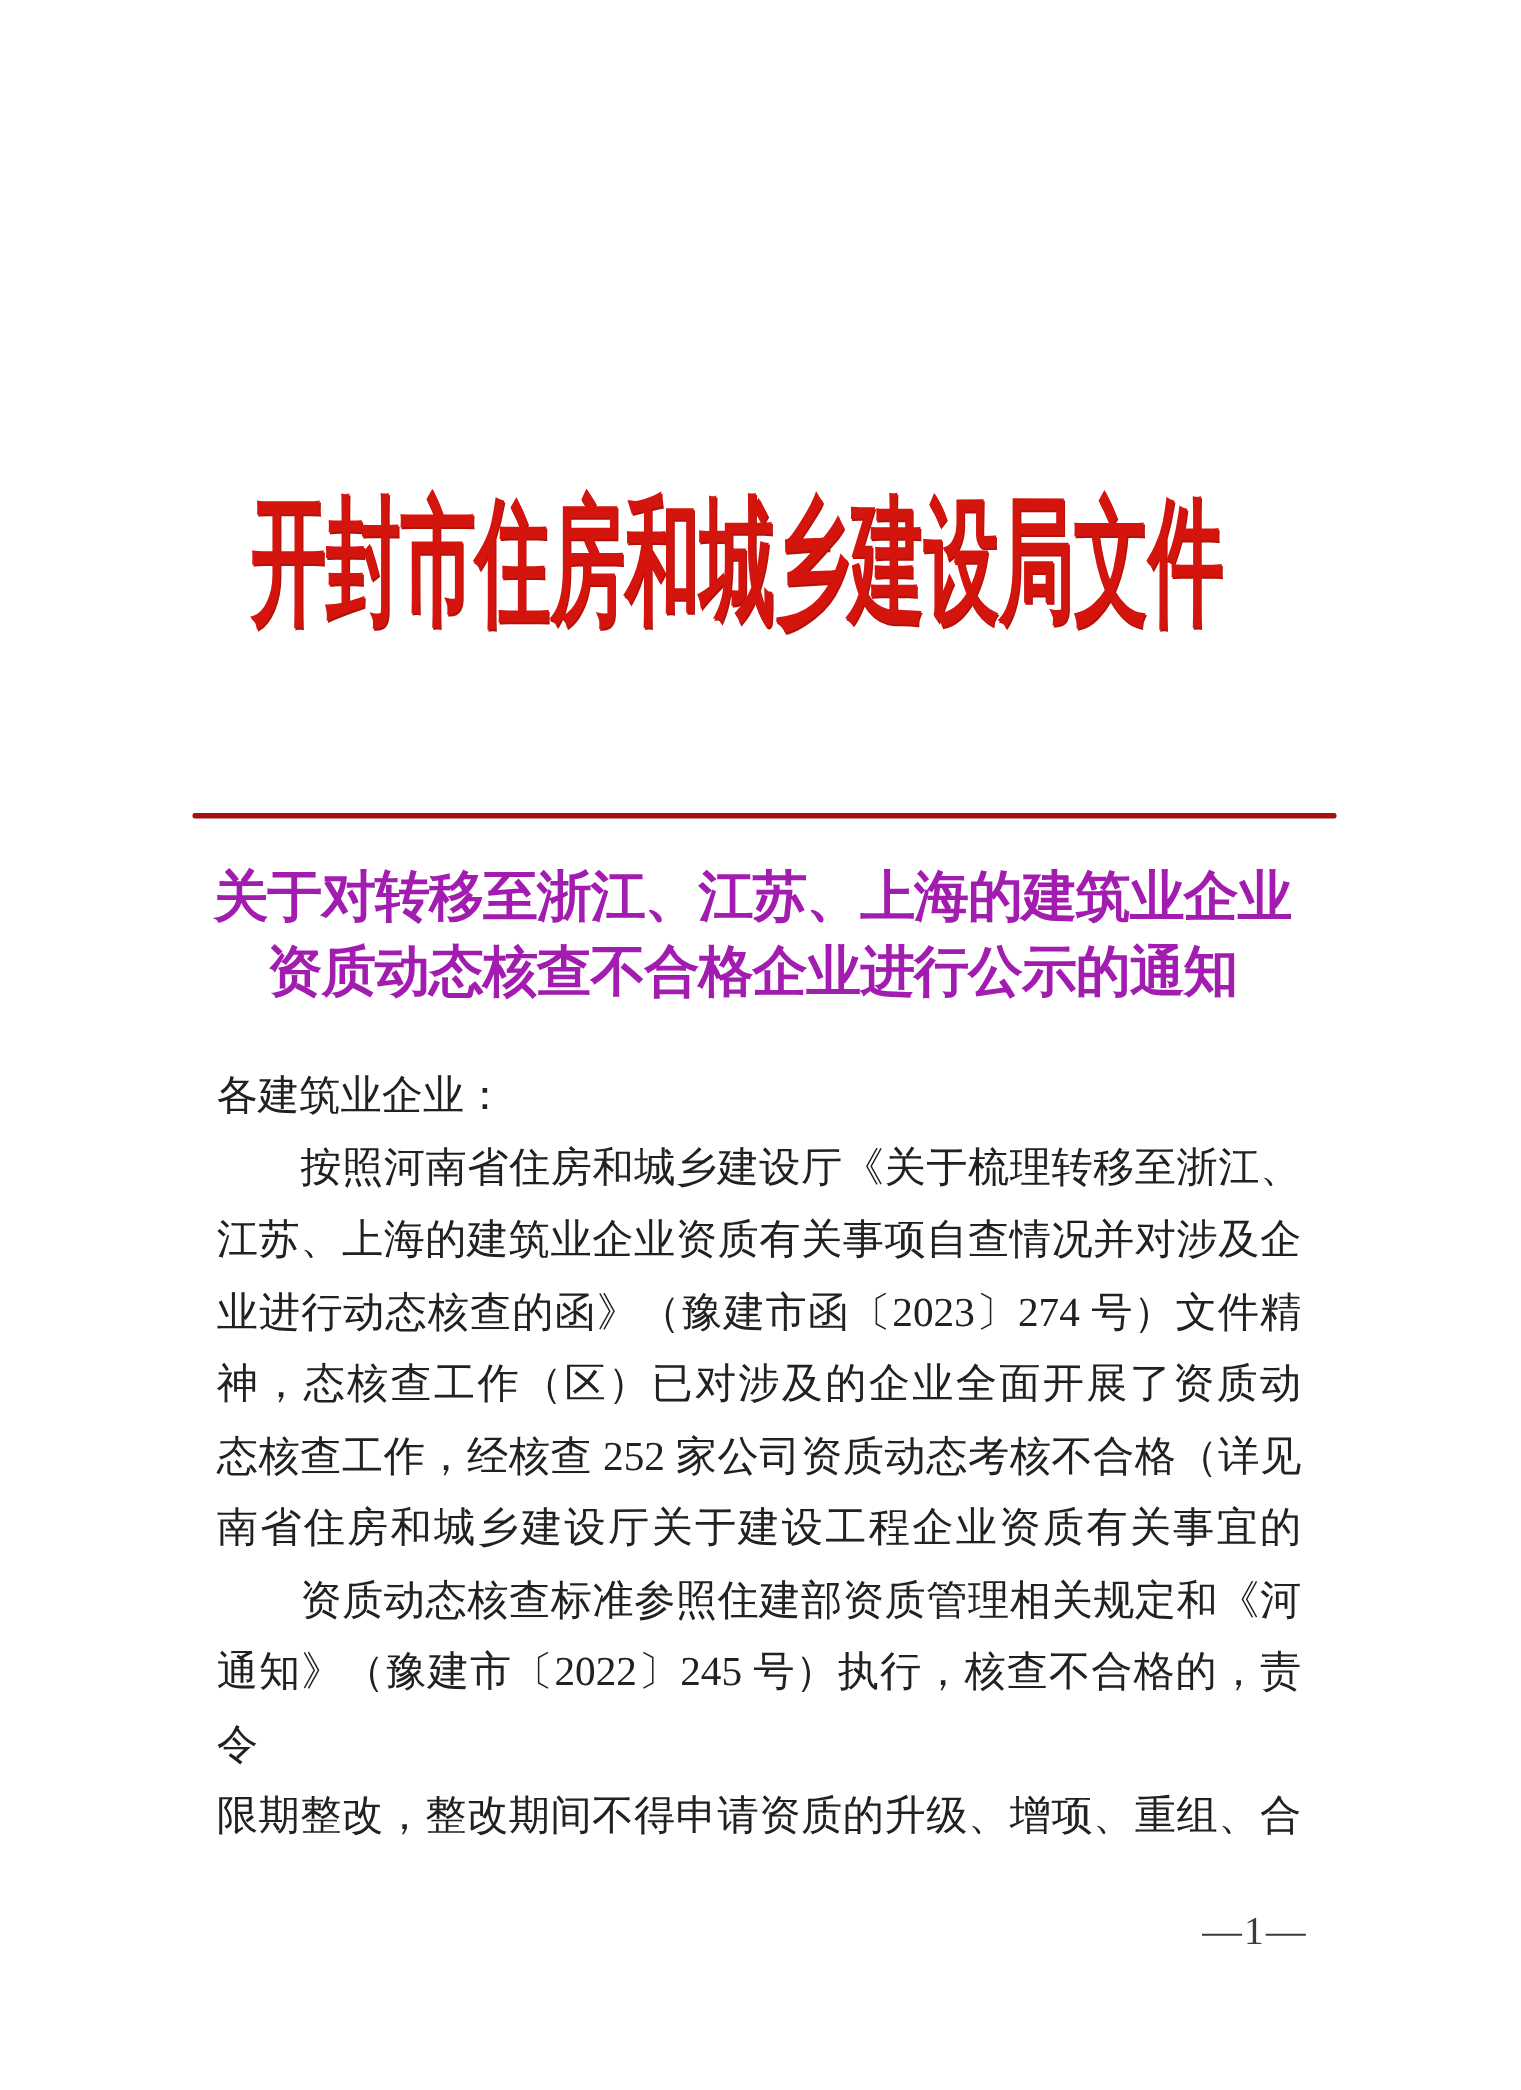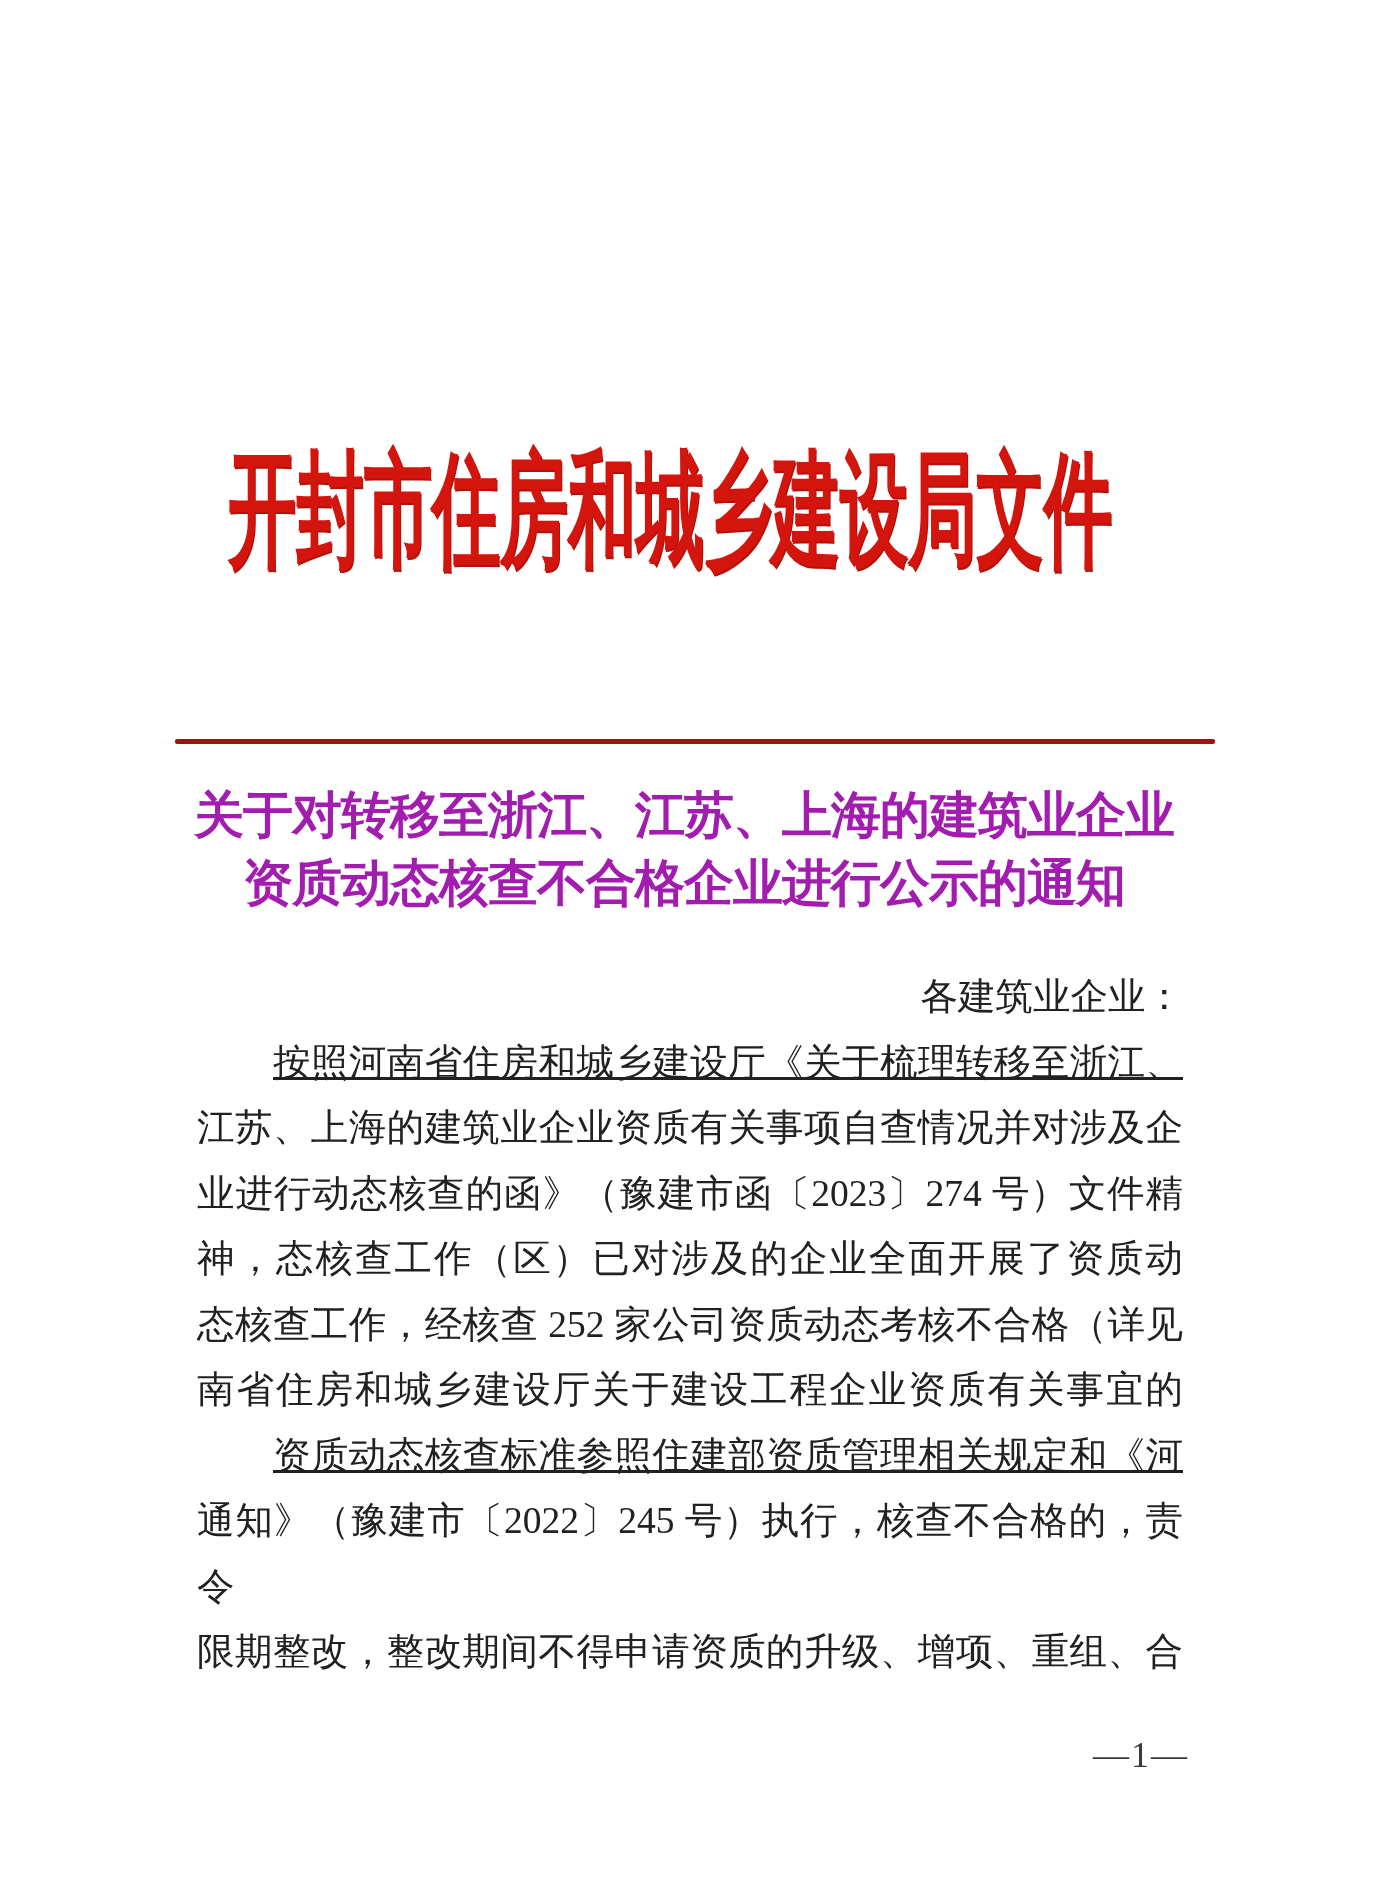--- a/index.html
+++ b/index.html
@@ -58,22 +58,22 @@
     font-size: 37.5px;
     line-height: 65.5px;
     color: #212121;
     font-weight: 400;
   }
   .bl { min-height: 65.5px; }
   .bl.just {
     text-align: justify;
     text-align-last: justify;
   }
-  .bl.indent { text-indent: 76px; text-decoration: underline; }
-  .bl.plain { text-align: right; }
+  .bl.indent { text-indent: 76px; }
+  .bl.plain { text-align: left; }
   
   .page-num {
     position: absolute;
     top: 1737px; left: 1093px;
     font-size: 36px;
     line-height: 36px;
     color: #3a3a3a;
     letter-spacing: 2px;
     white-space: nowrap;
   }

